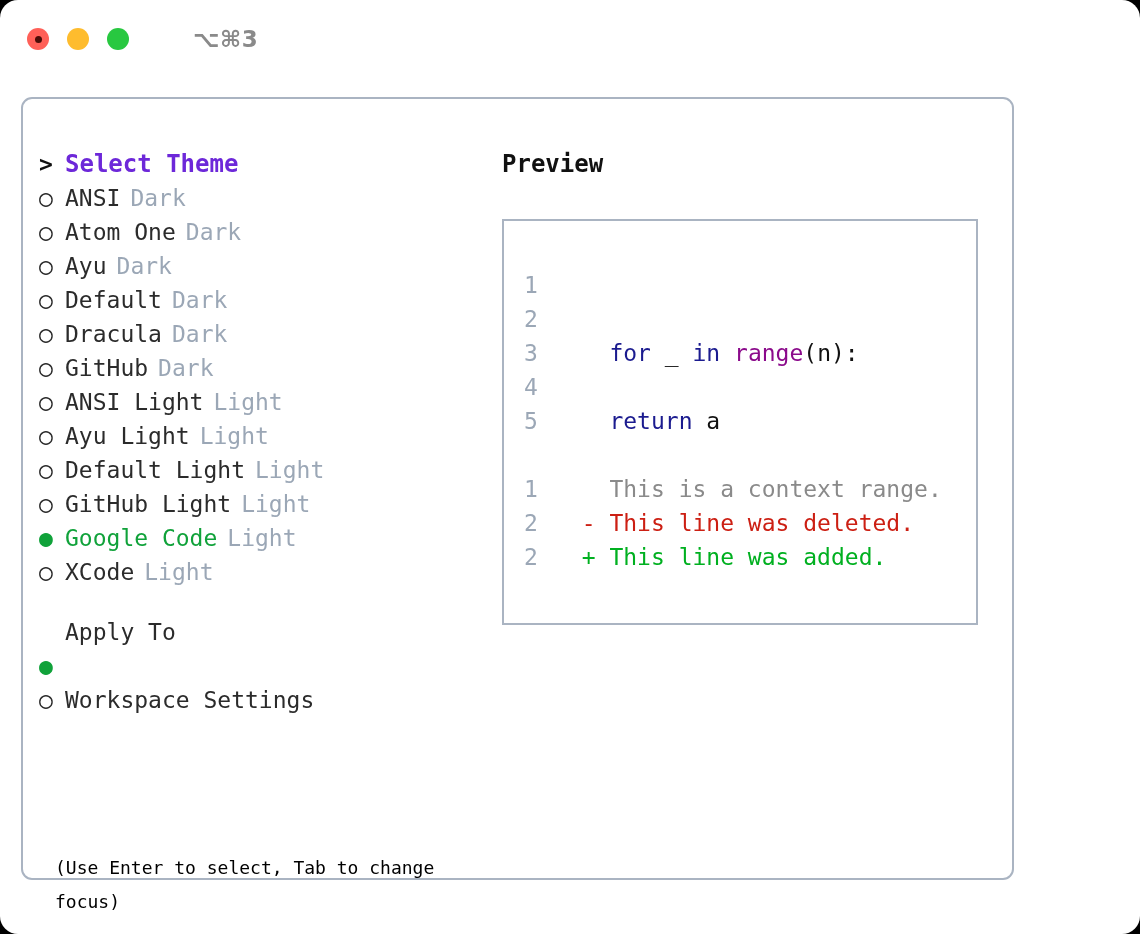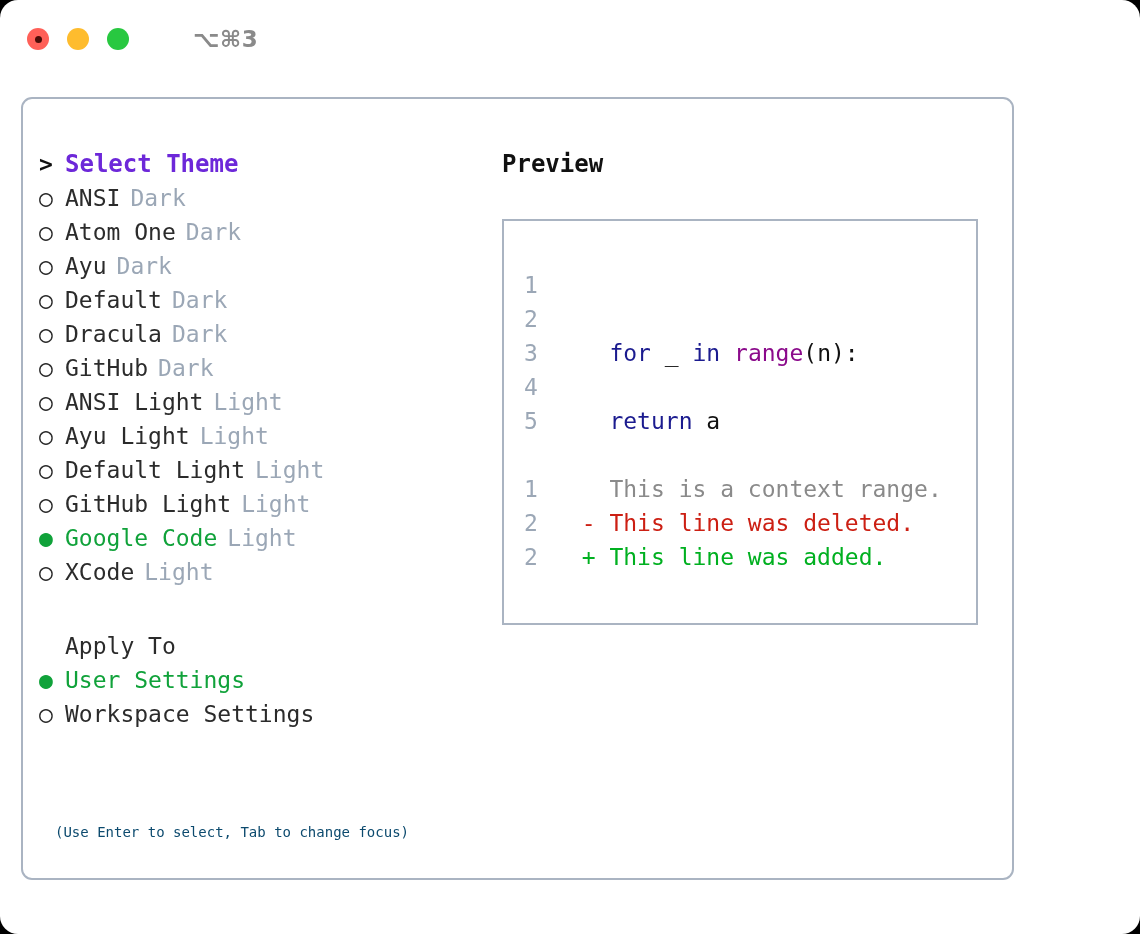--- a/index.html
+++ b/index.html
@@ -112,30 +112,30 @@
 
   .row-label { color: #2b2b2b; }
   .row-label.bold-title { font-weight: 700; color: #6d28d9; font-size: 24px; }
   .row-label.selected { color: #10a23a; }
 
   .row-badge {
     color: #9ba7b6;
     margin-left: 10px;
   }
 
-  #apply-section { margin-top: 40px; }
+  #apply-section { margin-top: 26px; }
 
   #hint-text {
     position: absolute;
     left: 16px;
-    top: 668px;
+    top: 704px;
     width: 420px;
-    font-size: 14px;
-    line-height: 34px;
-    color: #0c4a6e;
+    font-size: 18px;
+    line-height: 34px;
+    color: #000000;
     white-space: pre-wrap;
   }
 
   
   #preview-column {
     position: absolute;
     left: 479px;
     top: 48px;
     width: 490px;
   }
@@ -223,21 +223,21 @@
             <div class="list-row"><span class="marker sel">●</span><span class="row-label selected">Google Code</span><span class="row-badge">Light</span></div>
             <div class="list-row"><span class="marker">○</span><span class="row-label">XCode</span><span class="row-badge">Light</span></div>
           </div>
 
         <div id="apply-section">
           <div class="list-row">
             <span class="marker"> </span>
             <span class="row-label">Apply To</span>
           </div>
           <div id="apply-list">
-              <div class="list-row"><span class="marker sel">●</span><span class="row-label selected">User Settings</span></div>
+              <div class="list-row"><span class="marker sel">●</span></div>
               <div class="list-row"><span class="marker">○</span><span class="row-label">Workspace Settings</span></div>
             </div>
         </div>
 
         <div id="hint-text">(Use Enter to select, Tab to change focus)</div>
       </div>
 
       <div id="preview-column">
         <div id="preview-title">Preview</div>
 

